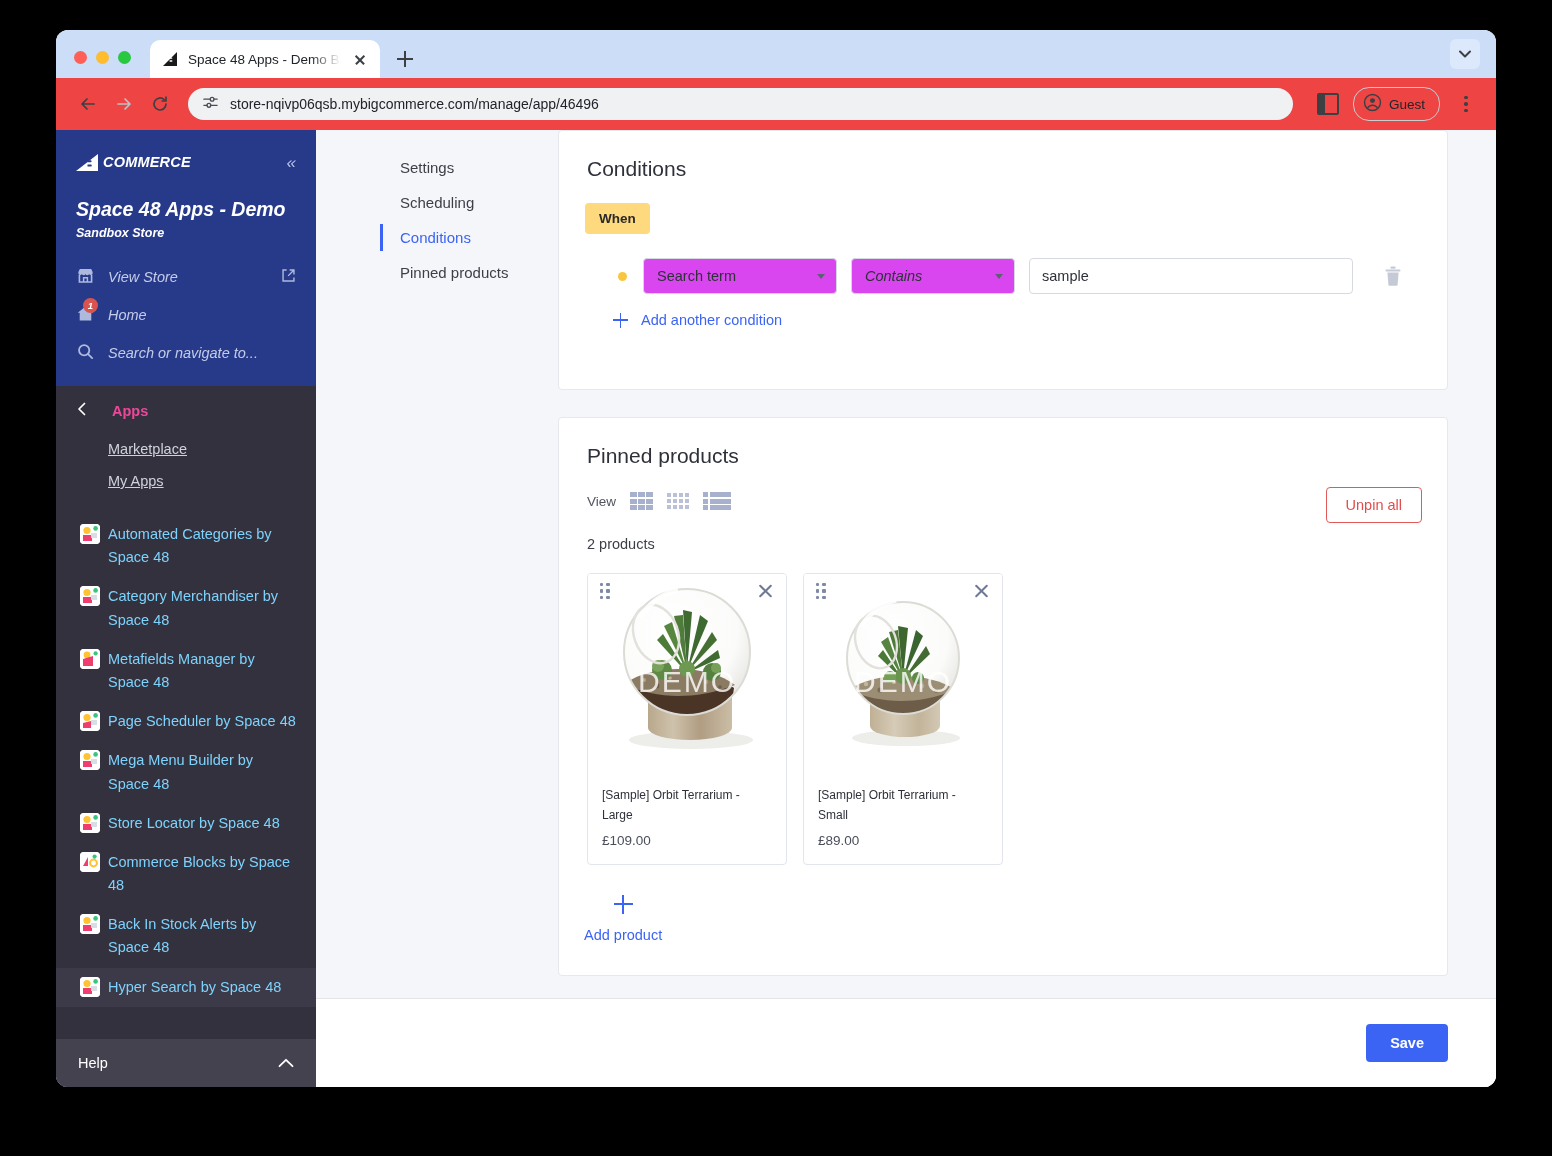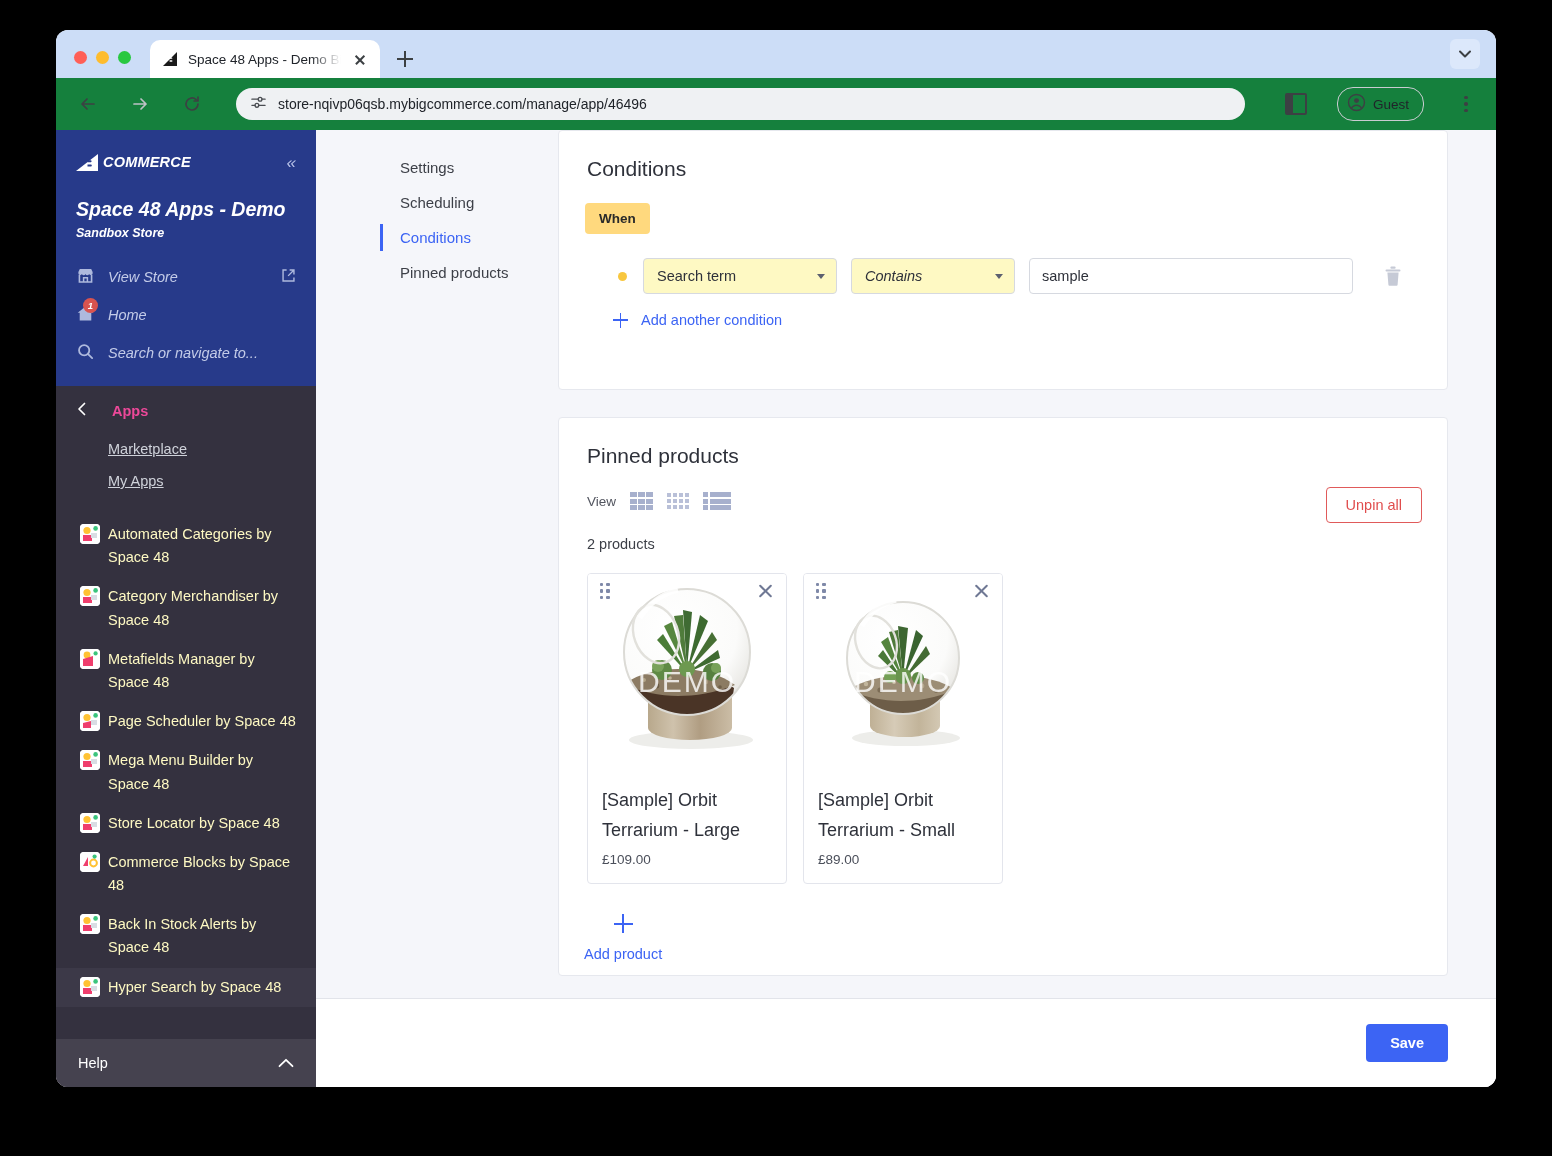--- a/index.html
+++ b/index.html
@@ -115,25 +115,25 @@
     right: 16px; top: 9px;
     width: 30px; height: 30px;
     background: #dce8fb;
     border-radius: 6px;
     cursor: pointer;
   }
 
   
   .toolbar {
     height: 52px;
-    background: #15803d;
+    background: #ef4444;
     display: flex;
     align-items: center;
     padding: 0 16px;
-    gap: 20px;
+    gap: 4px;
   }
   .navbtn {
     width: 32px; height: 32px;
     display: flex; align-items: center; justify-content: center;
     border-radius: 50%;
     cursor: pointer;
     color: #3c4043;
     flex: 0 0 32px;
   }
   .navbtn.disabled { color: #bdc1c6; }
@@ -298,21 +298,21 @@
     font-size: 14.5px;
     cursor: pointer;
     text-decoration: underline;
   }
   .app-list { padding-top: 10px; }
   .app-item {
     display: flex;
     align-items: flex-end;
     gap: 9px;
     padding: 8px 20px 8px 52px;
-    color: #fef9c3;
+    color: #7dd3fc;
     font-size: 14.5px;
     line-height: 1.6;
     cursor: pointer;
     position: relative;
   }
   .app-item.active { background: #3c3948; }
   .app-icon {
     width: 20px; height: 20px;
     flex: 0 0 20px;
     border-radius: 4px;
@@ -417,21 +417,21 @@
     width: 9px; height: 9px;
     border-radius: 50%;
     background: #f8c73f;
     flex: 0 0 9px;
     margin-right: 2px;
   }
   .select {
     height: 36px;
     border: 1px solid #d6d9e0;
     border-radius: 4px;
-    background: #fef9c3;
+    background: #d946ef;
     display: flex;
     align-items: center;
     justify-content: space-between;
     padding: 0 11px 0 13px;
     font-size: 14.5px;
     color: #2e313a;
     cursor: pointer;
     box-sizing: border-box;
   }
   .select.sel-a { width: 194px; }
@@ -582,21 +582,21 @@
   .card-x::after  { transform: rotate(-45deg); }
 
   .card-img {
     height: 200px;
     position: relative;
     background: #ffffff;
     overflow: hidden;
   }
   .card-body { padding: 12px 14px 16px 14px; }
   .card-title {
-    font-size: 18px;
+    font-size: 12px;
     color: #2e313a;
     line-height: 1.65;
     margin-bottom: 7px;
   }
   .card-price {
     font-size: 13.5px;
     color: #4b4f5a;
   }
 
   

